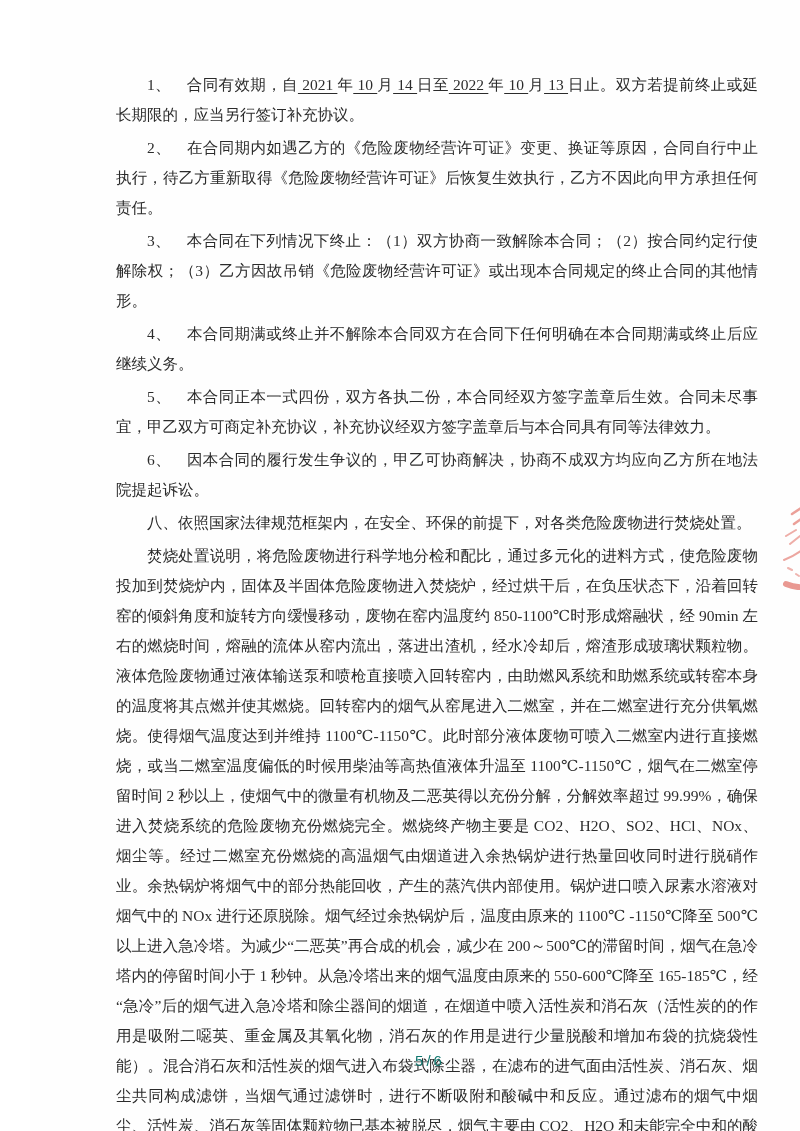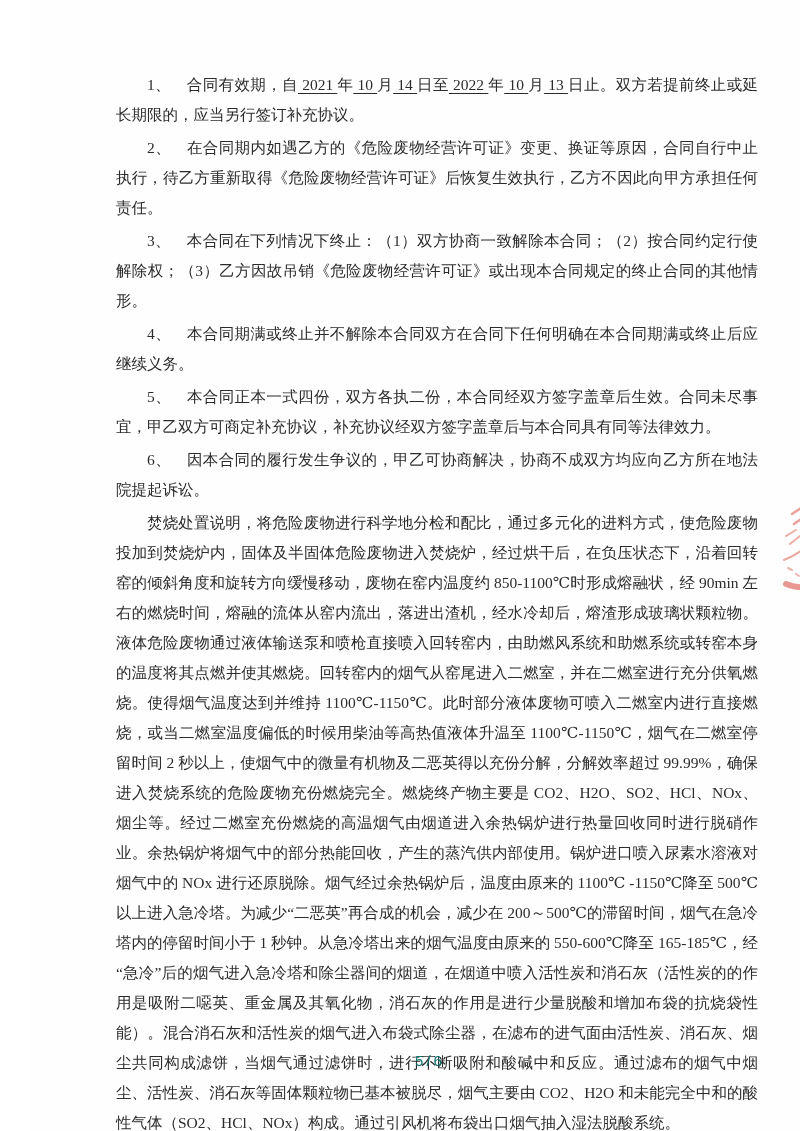--- a/index.html
+++ b/index.html
@@ -57,20 +57,21 @@
 <div class="page">
 
   <div class="content">
 
   <p class="para"><span>1、　合同有效期，自</span><span class="u">&nbsp;2021&nbsp;</span><span>年</span><span class="u">&nbsp;10&nbsp;</span><span>月</span><span class="u">&nbsp;14&nbsp;</span><span>日至</span><span class="u">&nbsp;2022&nbsp;</span><span>年</span><span class="u">&nbsp;10&nbsp;</span><span>月</span><span class="u">&nbsp;13&nbsp;</span><span>日止。双方若提前终止或延长期限的，应当另行签订补充协议。</span></p>
       <p class="para"><span>2、　在合同期内如遇乙方的《危险废物经营许可证》变更、换证等原因，合同自行中止执行，待乙方重新取得《危险废物经营许可证》后恢复生效执行，乙方不因此向甲方承担任何责任。</span></p>
       <p class="para"><span>3、　本合同在下列情况下终止：（1）双方协商一致解除本合同；（2）按合同约定行使解除权；（3）乙方因故吊销《危险废物经营许可证》或出现本合同规定的终止合同的其他情形。</span></p>
       <p class="para"><span>4、　本合同期满或终止并不解除本合同双方在合同下任何明确在本合同期满或终止后应继续义务。</span></p>
       <p class="para"><span>5、　本合同正本一式四份，双方各执二份，本合同经双方签字盖章后生效。合同未尽事宜，甲乙双方可商定补充协议，补充协议经双方签字盖章后与本合同具有同等法律效力。</span></p>
       <p class="para"><span>6、　因本合同的履行发生争议的，甲乙可协商解决，协商不成双方均应向乙方所在地法院提起诉讼。</span></p>
+      <p class="para"><span>八、依照国家法律规范框架内，在安全、环保的前提下，对各类危险废物进行焚烧处置。</span></p>
       <p class="para"><span>焚烧处置说明，将危险废物进行科学地分检和配比，通过多元化的进料方式，使危险废物投加到焚烧炉内，固体及半固体危险废物进入焚烧炉，经过烘干后，在负压状态下，沿着回转窑的倾斜角度和旋转方向缓慢移动，废物在窑内温度约 850-1100℃时形成熔融状，经 90min 左右的燃烧时间，熔融的流体从窑内流出，落进出渣机，经水冷却后，熔渣形成玻璃状颗粒物。液体危险废物通过液体输送泵和喷枪直接喷入回转窑内，由助燃风系统和助燃系统或转窑本身的温度将其点燃并使其燃烧。回转窑内的烟气从窑尾进入二燃室，并在二燃室进行充分供氧燃烧。使得烟气温度达到并维持 1100℃-1150℃。此时部分液体废物可喷入二燃室内进行直接燃烧，或当二燃室温度偏低的时候用柴油等高热值液体升温至 1100℃-1150℃，烟气在二燃室停留时间 2 秒以上，使烟气中的微量有机物及二恶英得以充份分解，分解效率超过 99.99%，确保进入焚烧系统的危险废物充份燃烧完全。燃烧终产物主要是 CO2、H2O、SO2、HCl、NOx、烟尘等。经过二燃室充份燃烧的高温烟气由烟道进入余热锅炉进行热量回收同时进行脱硝作业。余热锅炉将烟气中的部分热能回收，产生的蒸汽供内部使用。锅炉进口喷入尿素水溶液对烟气中的 NOx 进行还原脱除。烟气经过余热锅炉后，温度由原来的 1100℃ -1150℃降至 500℃以上进入急冷塔。为减少“二恶英”再合成的机会，减少在 200～500℃的滞留时间，烟气在急冷塔内的停留时间小于 1 秒钟。从急冷塔出来的烟气温度由原来的 550-600℃降至 165-185℃，经“急冷”后的烟气进入急冷塔和除尘器间的烟道，在烟道中喷入活性炭和消石灰（活性炭的的作用是吸附二噁英、重金属及其氧化物，消石灰的作用是进行少量脱酸和增加布袋的抗烧袋性能）。混合消石灰和活性炭的烟气进入布袋式除尘器，在滤布的进气面由活性炭、消石灰、烟尘共同构成滤饼，当烟气通过滤饼时，进行不断吸附和酸碱中和反应。通过滤布的烟气中烟尘、活性炭、消石灰等固体颗粒物已基本被脱尽，烟气主要由 CO2、H2O 和未能完全中和的酸性气体（SO2、HCl、NOx）构成。通过引风机将布袋出口烟气抽入湿法脱酸系统。</span></p>
     </div>
 
   <div class="stamp stamp-1">
     <svg viewBox="0 0 50 172" xmlns="http://www.w3.org/2000/svg" fill="none" stroke="currentColor" stroke-linecap="round">
 
       <path d="M 46 2 L 28 8" stroke-width="5" opacity="0.85"></path>
       <path d="M 40 14 L 33 30 L 44 27" stroke-width="2.5" opacity="0.75"></path>
       <path d="M 37 40 L 46 44 M 36 50 L 45 47" stroke-width="2.5" opacity="0.7"></path>
       <path d="M 20 66 L 44 54 L 42 80 Z" fill="currentColor" stroke="none" opacity="0.8"></path>

